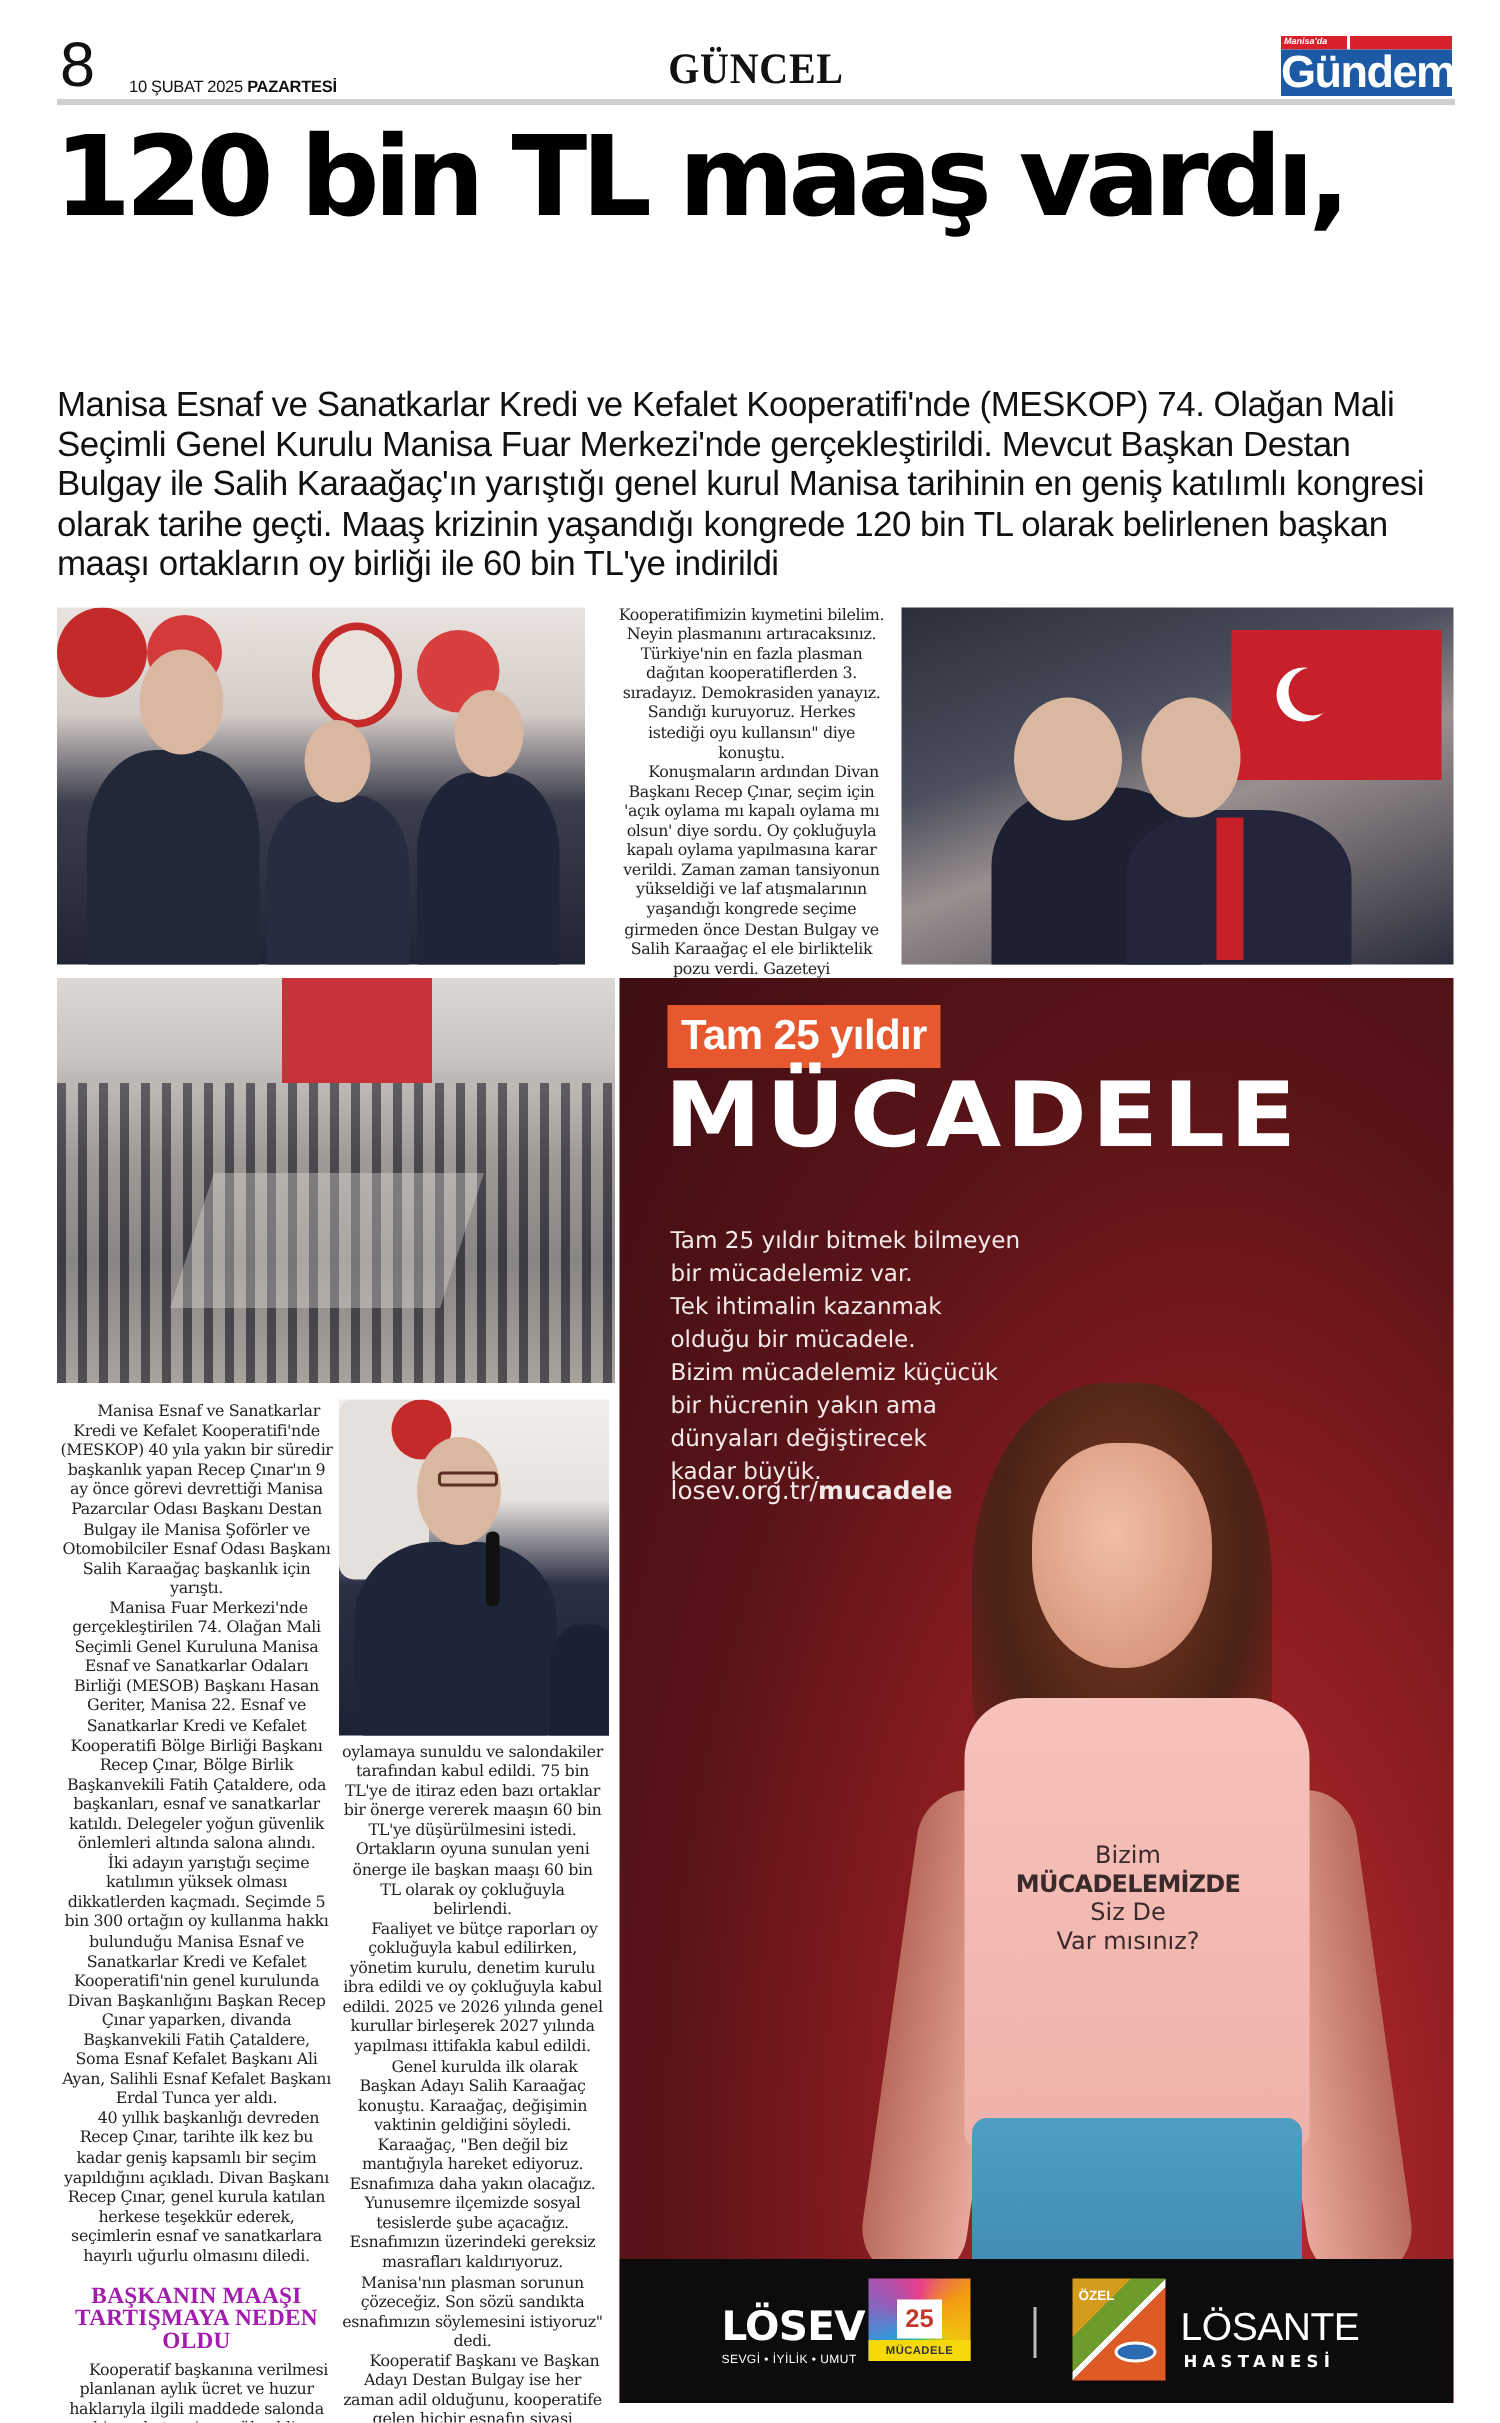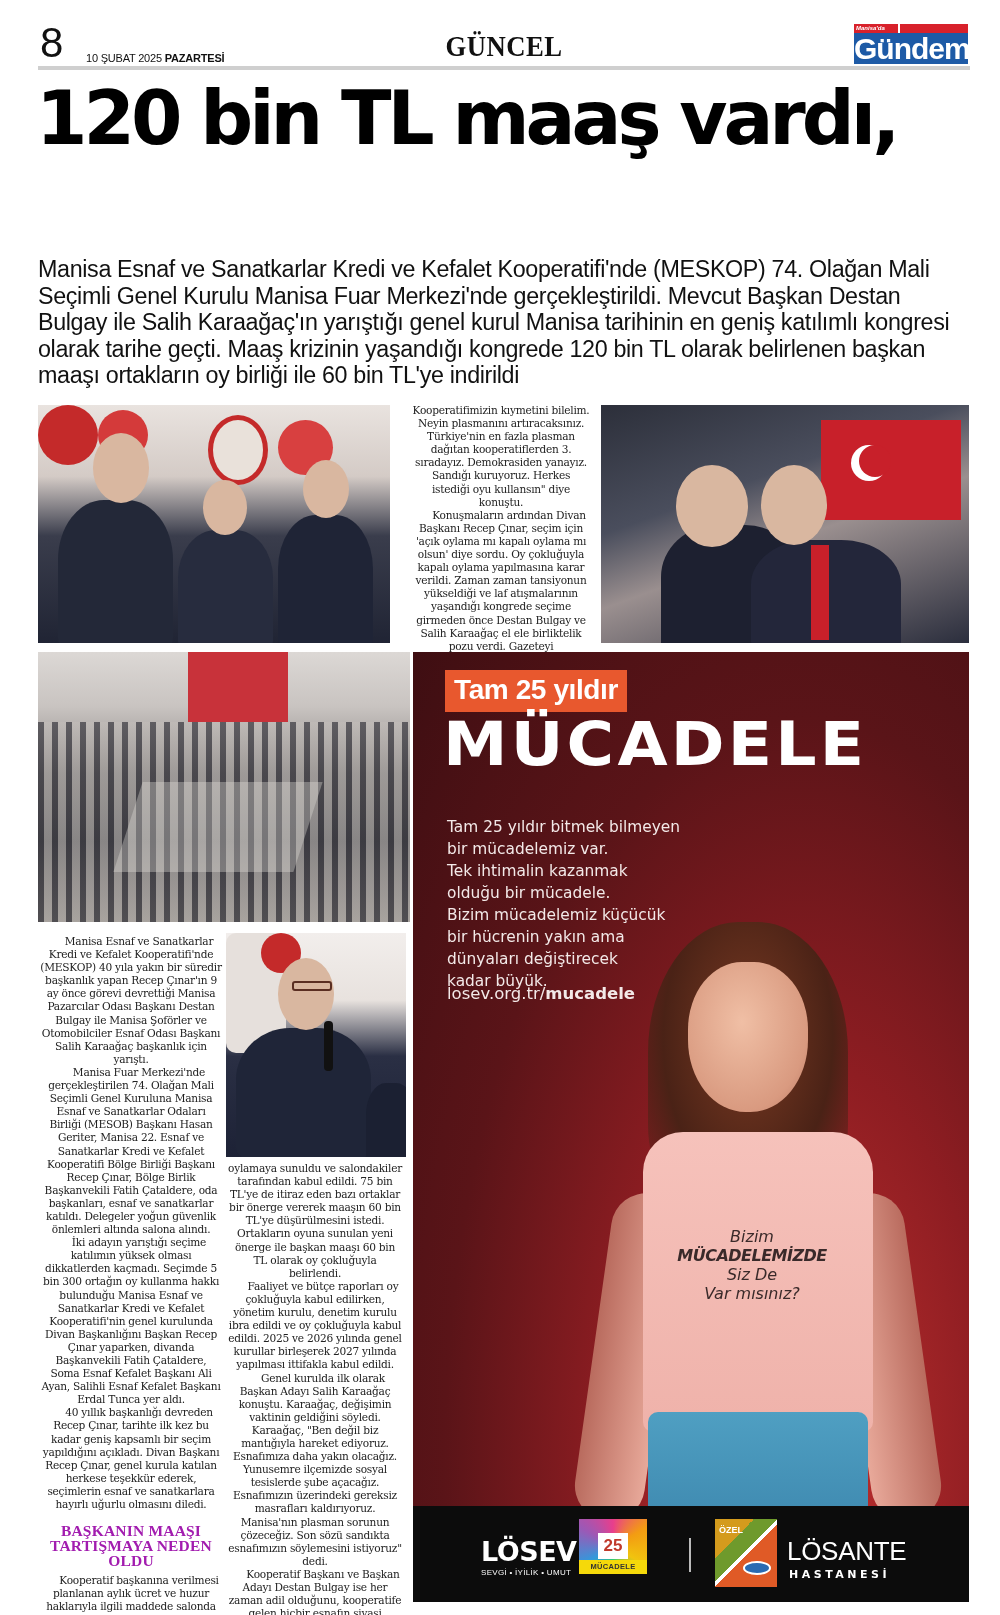--- a/index.html
+++ b/index.html
@@ -58,21 +58,21 @@
   .ad-body div { white-space: nowrap; }
   .ad-url { position: absolute; left: 34px; top: 332px; color: #f3e9e8; font-family: "DejaVu Sans", sans-serif; font-size: 16.5px; }
   .ad-url b { font-weight: 900; }
   .child { position: absolute; left: 180px; top: 270px; width: 330px; height: 620px; }
   .child .hair { position: absolute; left: 55px; top: 0; width: 200px; height: 290px; background: radial-gradient(ellipse at 50% 40%, #7a3a22 0%, #4a2216 60%, rgba(60,20,16,0) 100%); border-radius: 45% 45% 30% 30%; }
   .child .face { position: absolute; left: 95px; top: 40px; width: 120px; height: 150px; background: radial-gradient(ellipse at 45% 40%, #f0bfa5 0%, #d99a80 70%, #b67662 100%); border-radius: 45% 45% 48% 48%; }
   .child .arm-l { position: absolute; left: 0; top: 270px; width: 70px; height: 330px; background: linear-gradient(90deg,#b96b5e,#e8a99a); border-radius: 40px; transform: rotate(8deg); }
   .child .arm-r { position: absolute; right: 0; top: 270px; width: 70px; height: 330px; background: linear-gradient(90deg,#e8a99a,#b96b5e); border-radius: 40px; transform: rotate(-8deg); }
   .child .shirt { position: absolute; left: 50px; top: 210px; width: 230px; height: 300px; background: linear-gradient(180deg,#f6c2bb 0%,#efb2aa 100%); border-radius: 40px 40px 10px 10px; }
   .child .shorts { position: absolute; left: 55px; top: 490px; width: 220px; height: 130px; background: linear-gradient(180deg,#4f9fc2,#3c86ad); border-radius: 10px; }
-  .shirt-text { position: absolute; left: 50px; top: 305px; width: 218px; text-align: center; color: #3a2a2a; font-family: "DejaVu Sans", sans-serif; font-style: italic; }
+  .shirt-text { position: absolute; left: 50px; top: 305px; width: 218px; text-align: center; color: #3a2a2a; font-family: "DejaVu Sans", sans-serif; }
   .shirt-text .l1 { font-size: 16px; }
   .shirt-text .l2 { font-size: 16px; font-weight: 900; letter-spacing: -0.5px; }
   .shirt-text .l3 { font-size: 16px; }
   .ad-footer { position: absolute; left: 0; bottom: 0; width: 556px; height: 96px; background: #0c0c0c; }
   .losev { position: absolute; left: 68px; top: 30px; color: #fff; font-family: "DejaVu Sans", sans-serif; font-weight: 900; font-size: 27px; letter-spacing: -0.5px; }
   .losev-tag { position: absolute; left: 68px; top: 62px; color: #fff; font-family: "Liberation Sans", sans-serif; font-size: 8px; letter-spacing: 0.3px; }
   .losev-badge { position: absolute; left: 166px; top: 13px; width: 68px; height: 55px; background: conic-gradient(#e83e8c, #f39c12, #f1c40f, #2ecc71, #3498db, #9b59b6, #e83e8c); }
   .losev-badge .num { position: absolute; left: 19px; top: 14px; width: 30px; height: 26px; background: #fff; color: #c0392b; font-family: "Liberation Sans", sans-serif; font-weight: 900; font-size: 17px; text-align: center; line-height: 26px; }
   .losev-badge .lbl { position: absolute; left: 0; bottom: 0; width: 68px; height: 14px; background: #f5d90a; color: #333; font-family: "Liberation Sans", sans-serif; font-weight: 700; font-size: 7.5px; text-align: center; line-height: 14px; letter-spacing: 0.3px; }
   .footer-divider { position: absolute; left: 276px; top: 32px; width: 2px; height: 34px; background: #bbb; }

